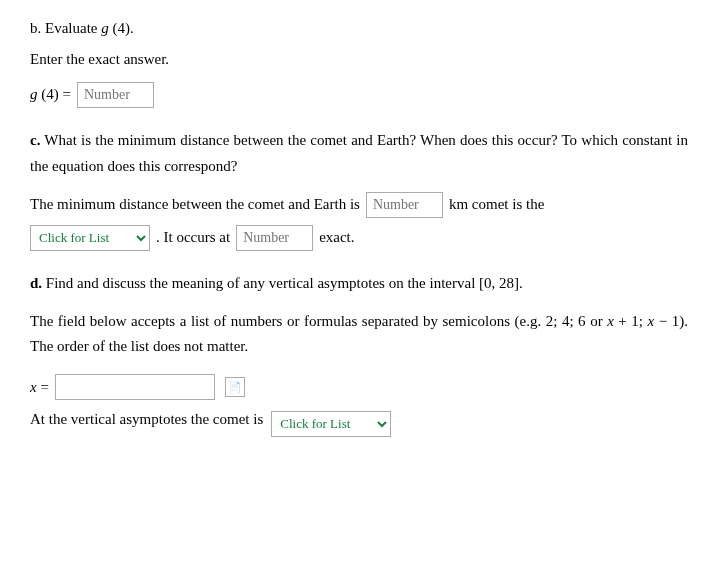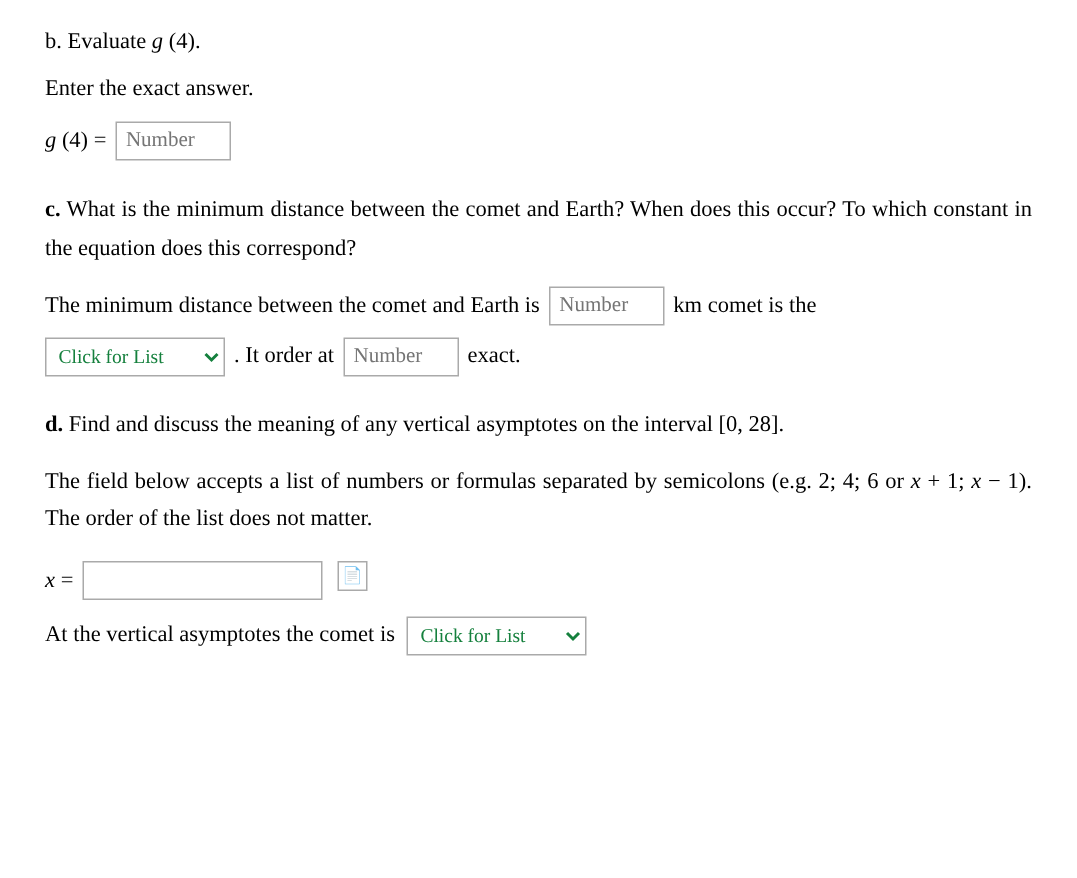--- a/index.html
+++ b/index.html
@@ -27,21 +27,21 @@
       margin-bottom: 10px;
     }
 
     .instruction {
       margin-bottom: 10px;
       line-height: 1.6;
     }
 
     .input-row {
       display: flex;
-      align-items: flex-start;
+      align-items: center;
       gap: 6px;
       flex-wrap: wrap;
       margin-bottom: 6px;
       line-height: 1.8;
     }
 
     input[type="text"] {
       border: 1px solid #aaa;
       padding: 2px 6px;
       font-size: 14px;
@@ -109,21 +109,20 @@
     .row-line2 {
       display: flex;
       align-items: center;
       gap: 6px;
       flex-wrap: wrap;
       line-height: 1.8;
     }
 
     .bottom-row {
       display: flex;
-      align-items: center;
       gap: 8px;
       margin-top: 10px;
     }
   </style>
 </head>
 <body>
 
 <div class="section">
   <div class="question-label">
     <span>b.</span>
@@ -146,21 +145,21 @@
   <div class="input-row">
     <span>The minimum distance between the comet and Earth is</span>
     <input type="text" class="input-number" placeholder="Number" style="">
     <span>km comet is the</span>
   </div>
 
   <div class="row-line2">
     <select class="select-list">
       <option value="">Click for List</option>
     </select>
-    <span>. It order at</span>
+    <span>. It occurs at</span>
     <input type="text" class="input-number" placeholder="Number" style="">
     <span>exact.</span>
   </div>
 </div>
 
 <div class="section">
   <div class="section-d-text">
     <b>d.</b> Find and discuss the meaning of any vertical asymptotes on the interval [0, 28].
   </div>
 

